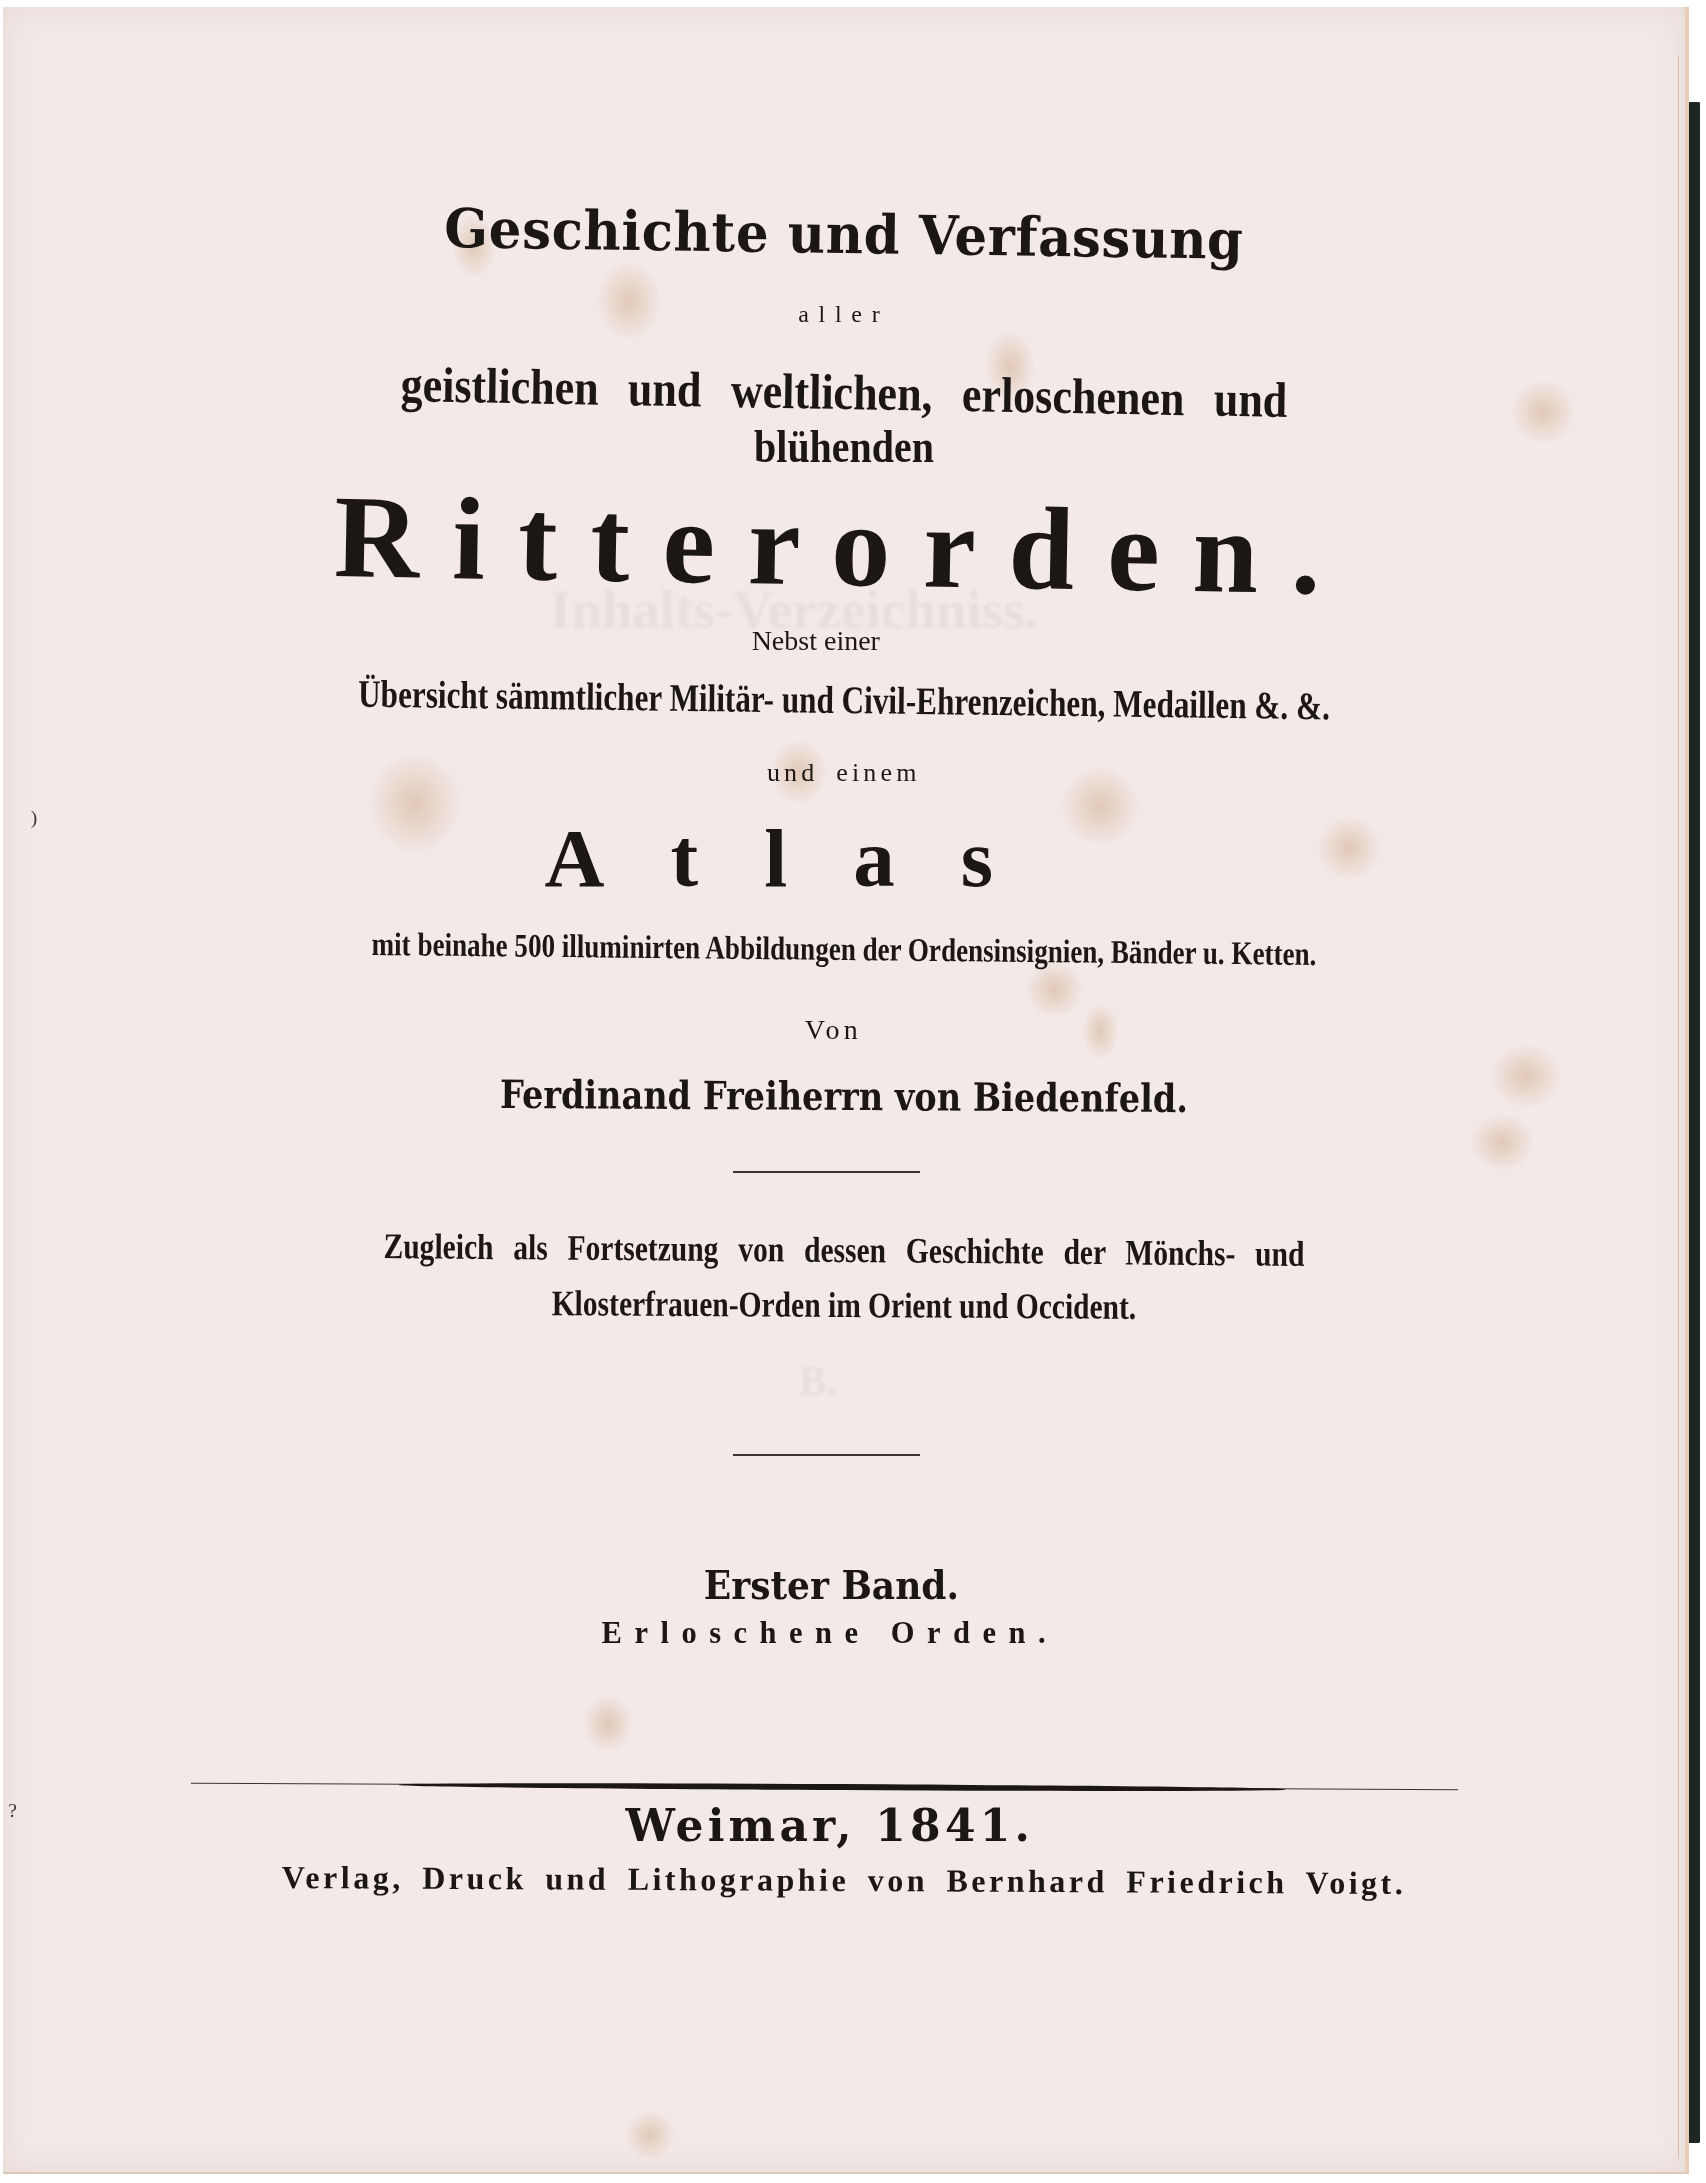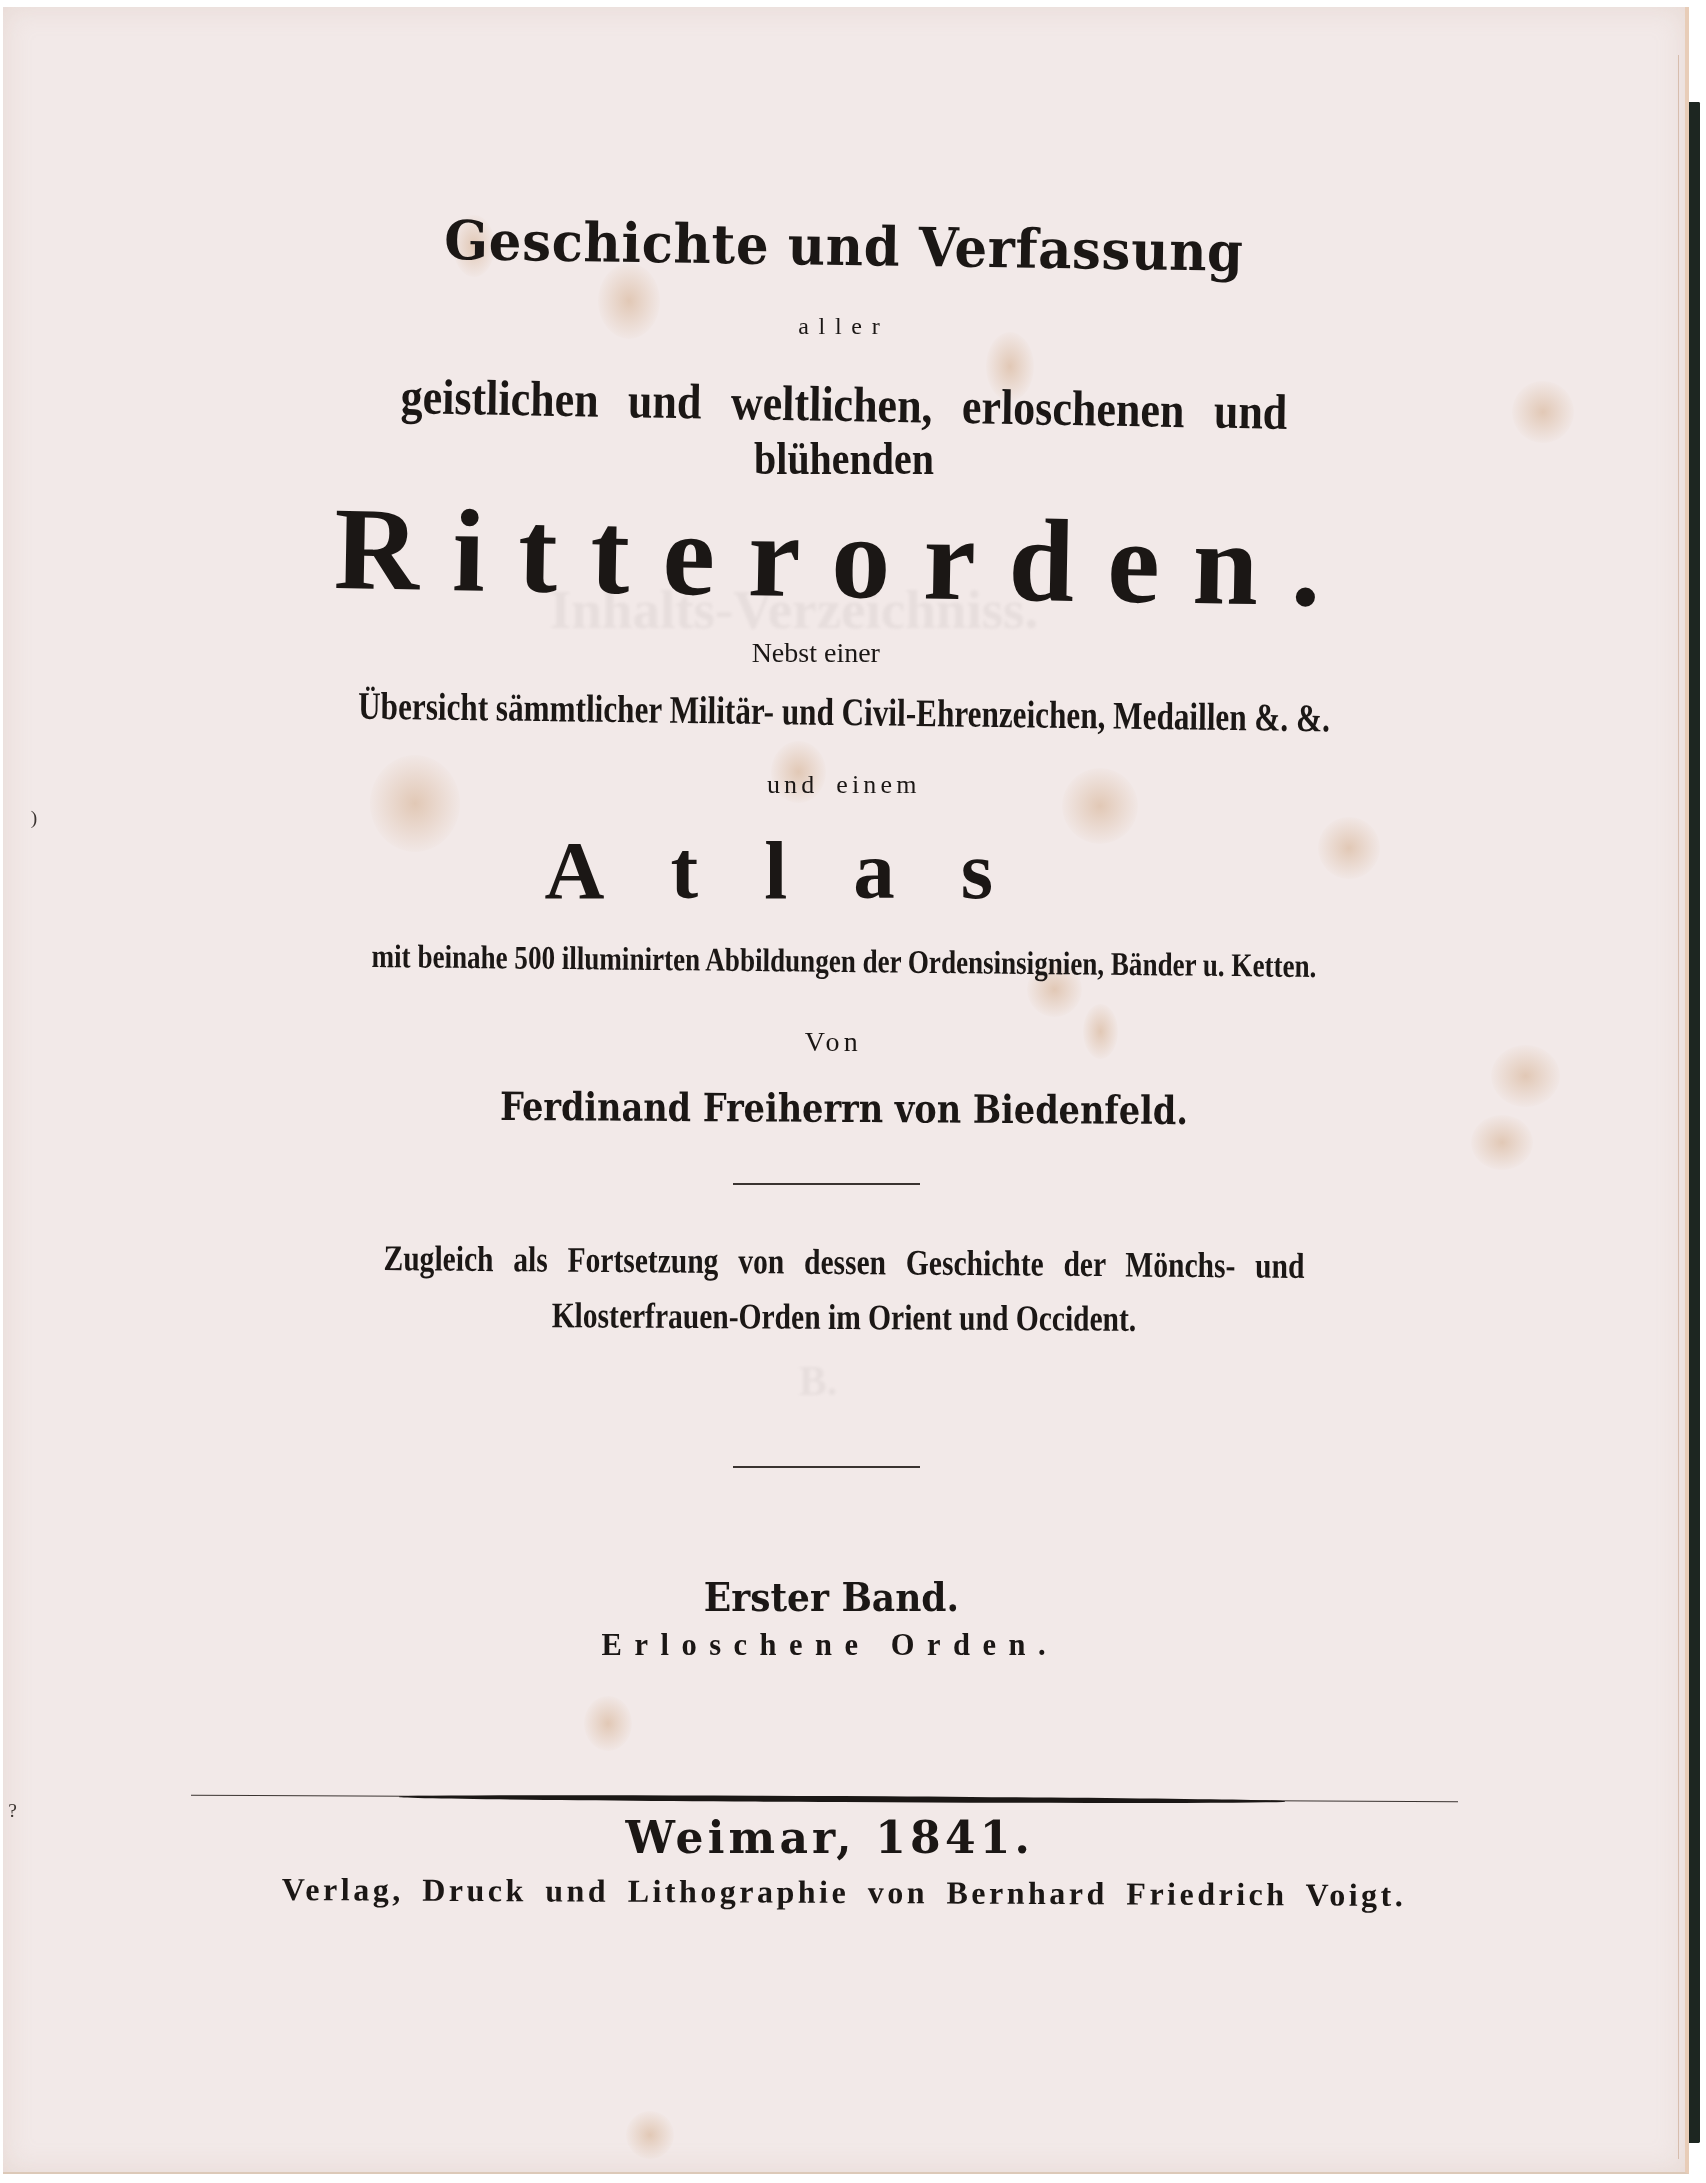--- a/index.html
+++ b/index.html
@@ -52,21 +52,21 @@
     position: absolute;
     color: #8a8180;
     opacity: 0.10;
     font-family: "Liberation Serif", serif;
     filter: blur(1.4px);
     white-space: nowrap;
   }
   .content {
     position: absolute;
     left: 0;
-    top: 12px;
+    top: 0;
     width: 1682px;
     height: 1550px;
     color: #1b1715;
   }
   .line {
     position: absolute;
     left: 0;
     width: 1682px;
     text-align: center;
     white-space: nowrap;

